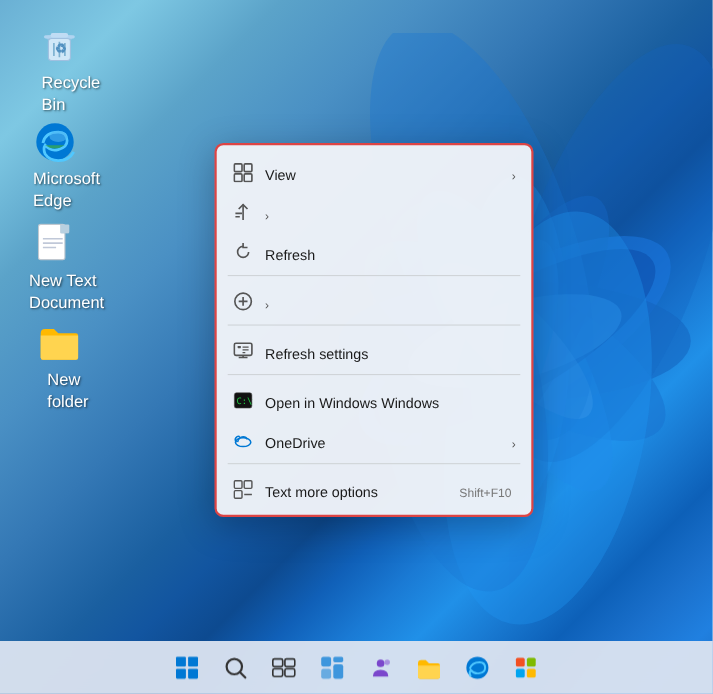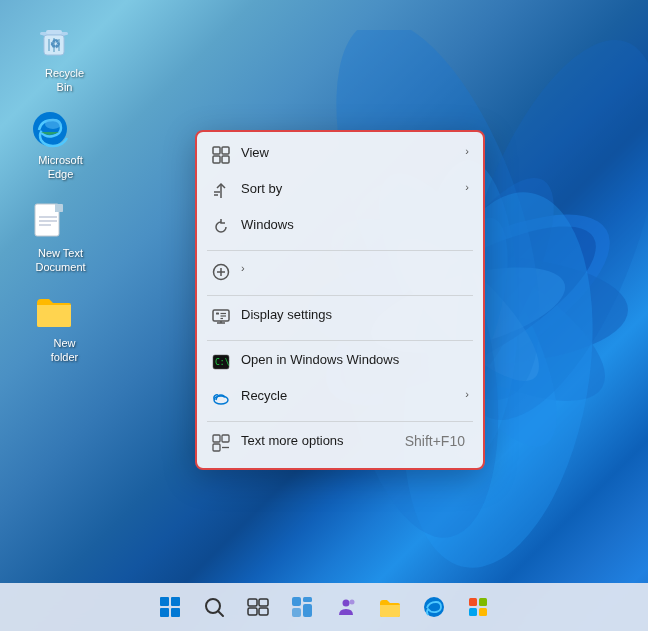--- a/index.html
+++ b/index.html
@@ -43,23 +43,23 @@
     .desktop-icon .icon-img {
       width: 40px;
       height: 40px;
       display: flex;
       align-items: center;
       justify-content: center;
       font-size: 32px;
       margin-bottom: 4px;
     }
     .desktop-icon .icon-label {
-      font-size: 11px;
+      font-size: 15px;
       color: #fff;
-      text-align: center;
+      text-align: left;
       text-shadow: 1px 1px 2px rgba(0,0,0,0.6);
       line-height: 1.3;
       margin-left: 21px;
     }
 
     
     #context-menu {
       position: absolute;
       top: 130px;
       left: 195px;
@@ -67,21 +67,21 @@
       background: rgba(240, 243, 248, 0.97);
       border: 2px solid #d44;
       border-radius: 8px;
       box-shadow: 0 8px 32px rgba(0,0,0,0.25);
       padding: 6px 0;
       z-index: 100;
     }
 
     .menu-item {
       display: flex;
-      align-items: flex-start;
+      align-items: flex-end;
       padding: 7px 14px;
       cursor: pointer;
       position: relative;
       font-size: 13px;
       color: #1a1a1a;
       min-height: 36px;
     }
     .menu-item .menu-icon {
       width: 20px;
       height: 20px;
@@ -93,21 +93,21 @@
     }
     .menu-item .menu-label {
       flex: 1;
       font-size: 13px;
     }
     .menu-item .menu-arrow {
       font-size: 11px;
       color: #555;
     }
     .menu-item .menu-shortcut {
-      font-size: 14px;
+      font-size: 11px;
       color: #777;
       margin-right: 4px;
     }
 
     .menu-divider {
       height: 1px;
       background: #d0d4d8;
       margin: 4px 10px;
     }
 
@@ -235,32 +235,31 @@
 
     <div class="menu-item">
       <span class="menu-icon">
         <svg width="18" height="18" viewBox="0 0 18 18">
           <line x1="9" y1="2" x2="9" y2="16" stroke="#555" stroke-width="1.5"></line>
           <polyline points="5,6 9,2 13,6" fill="none" stroke="#555" stroke-width="1.5"></polyline>
           <line x1="2" y1="10" x2="8" y2="10" stroke="#555" stroke-width="1.5"></line>
           <line x1="2" y1="13" x2="6" y2="13" stroke="#555" stroke-width="1.5"></line>
         </svg>
       </span>
-      <span class="menu-label">Sort by</span>
       <span class="menu-arrow">›</span>
     </div>
 
     <div class="menu-item">
       <span class="menu-icon">
         <svg width="18" height="18" viewBox="0 0 18 18">
           <path d="M14 9 A5 5 0 1 1 9 4" fill="none" stroke="#555" stroke-width="1.5"></path>
           <polyline points="9,1 9,5 13,5" fill="none" stroke="#555" stroke-width="1.5"></polyline>
         </svg>
       </span>
-      <span class="menu-label">Windows</span>
+      <span class="menu-label">Refresh</span>
     </div>
 
     <div class="menu-divider"></div>
 
     <div class="menu-item">
       <span class="menu-icon">
         <svg width="18" height="18" viewBox="0 0 18 18">
           <circle cx="9" cy="9" r="7.5" fill="none" stroke="#555" stroke-width="1.5"></circle>
           <line x1="9" y1="5" x2="9" y2="13" stroke="#555" stroke-width="1.5"></line>
           <line x1="5" y1="9" x2="13" y2="9" stroke="#555" stroke-width="1.5"></line>
@@ -276,21 +275,21 @@
         <svg width="18" height="18" viewBox="0 0 18 18">
           <rect x="1" y="2" width="16" height="11" rx="1.5" fill="none" stroke="#555" stroke-width="1.5"></rect>
           <line x1="5" y1="15" x2="13" y2="15" stroke="#555" stroke-width="1.5"></line>
           <line x1="9" y1="13" x2="9" y2="15" stroke="#555" stroke-width="1.5"></line>
           <rect x="4" y="4.5" width="3" height="2" rx="0.5" fill="#555"></rect>
           <line x1="8.5" y1="5.5" x2="14" y2="5.5" stroke="#555" stroke-width="1.2"></line>
           <line x1="8.5" y1="8" x2="14" y2="8" stroke="#555" stroke-width="1.2"></line>
           <line x1="8.5" y1="10.5" x2="11" y2="10.5" stroke="#555" stroke-width="1.2"></line>
         </svg>
       </span>
-      <span class="menu-label">Display settings</span>
+      <span class="menu-label">Refresh settings</span>
     </div>
 
 
     <div class="menu-divider"></div>
 
     <div class="menu-item">
       <span class="menu-icon">
         <svg width="18" height="18" viewBox="0 0 18 18">
           <rect x="1" y="2" width="16" height="14" rx="2" fill="#111" stroke="#555" stroke-width="0.5"></rect>
           <text x="3" y="12" font-size="8" fill="#22cc44" font-family="monospace">C:\&gt;</text>
@@ -300,21 +299,21 @@
     </div>
 
     <div class="menu-item">
       <span class="menu-icon">
         <svg width="18" height="18" viewBox="0 0 18 18">
           <ellipse cx="9" cy="11" rx="7" ry="4" fill="none" stroke="#0078d4" stroke-width="1.4"></ellipse>
           <path d="M4 11 Q5 6 9 6 Q12 6 12.5 8.5" fill="none" stroke="#0078d4" stroke-width="1.4"></path>
           <path d="M3 11 Q1 9 2.5 7 Q4 5 6 6" fill="none" stroke="#0078d4" stroke-width="1.4"></path>
         </svg>
       </span>
-      <span class="menu-label">Recycle</span>
+      <span class="menu-label">OneDrive</span>
       <span class="menu-arrow">›</span>
     </div>
 
     <div class="menu-divider"></div>
 
     <div class="menu-item">
       <span class="menu-icon">
         <svg width="18" height="18" viewBox="0 0 18 18">
           <rect x="1" y="1" width="7" height="7" rx="1" fill="none" stroke="#555" stroke-width="1.3"></rect>
           <rect x="10" y="1" width="7" height="7" rx="1" fill="none" stroke="#555" stroke-width="1.3"></rect>

